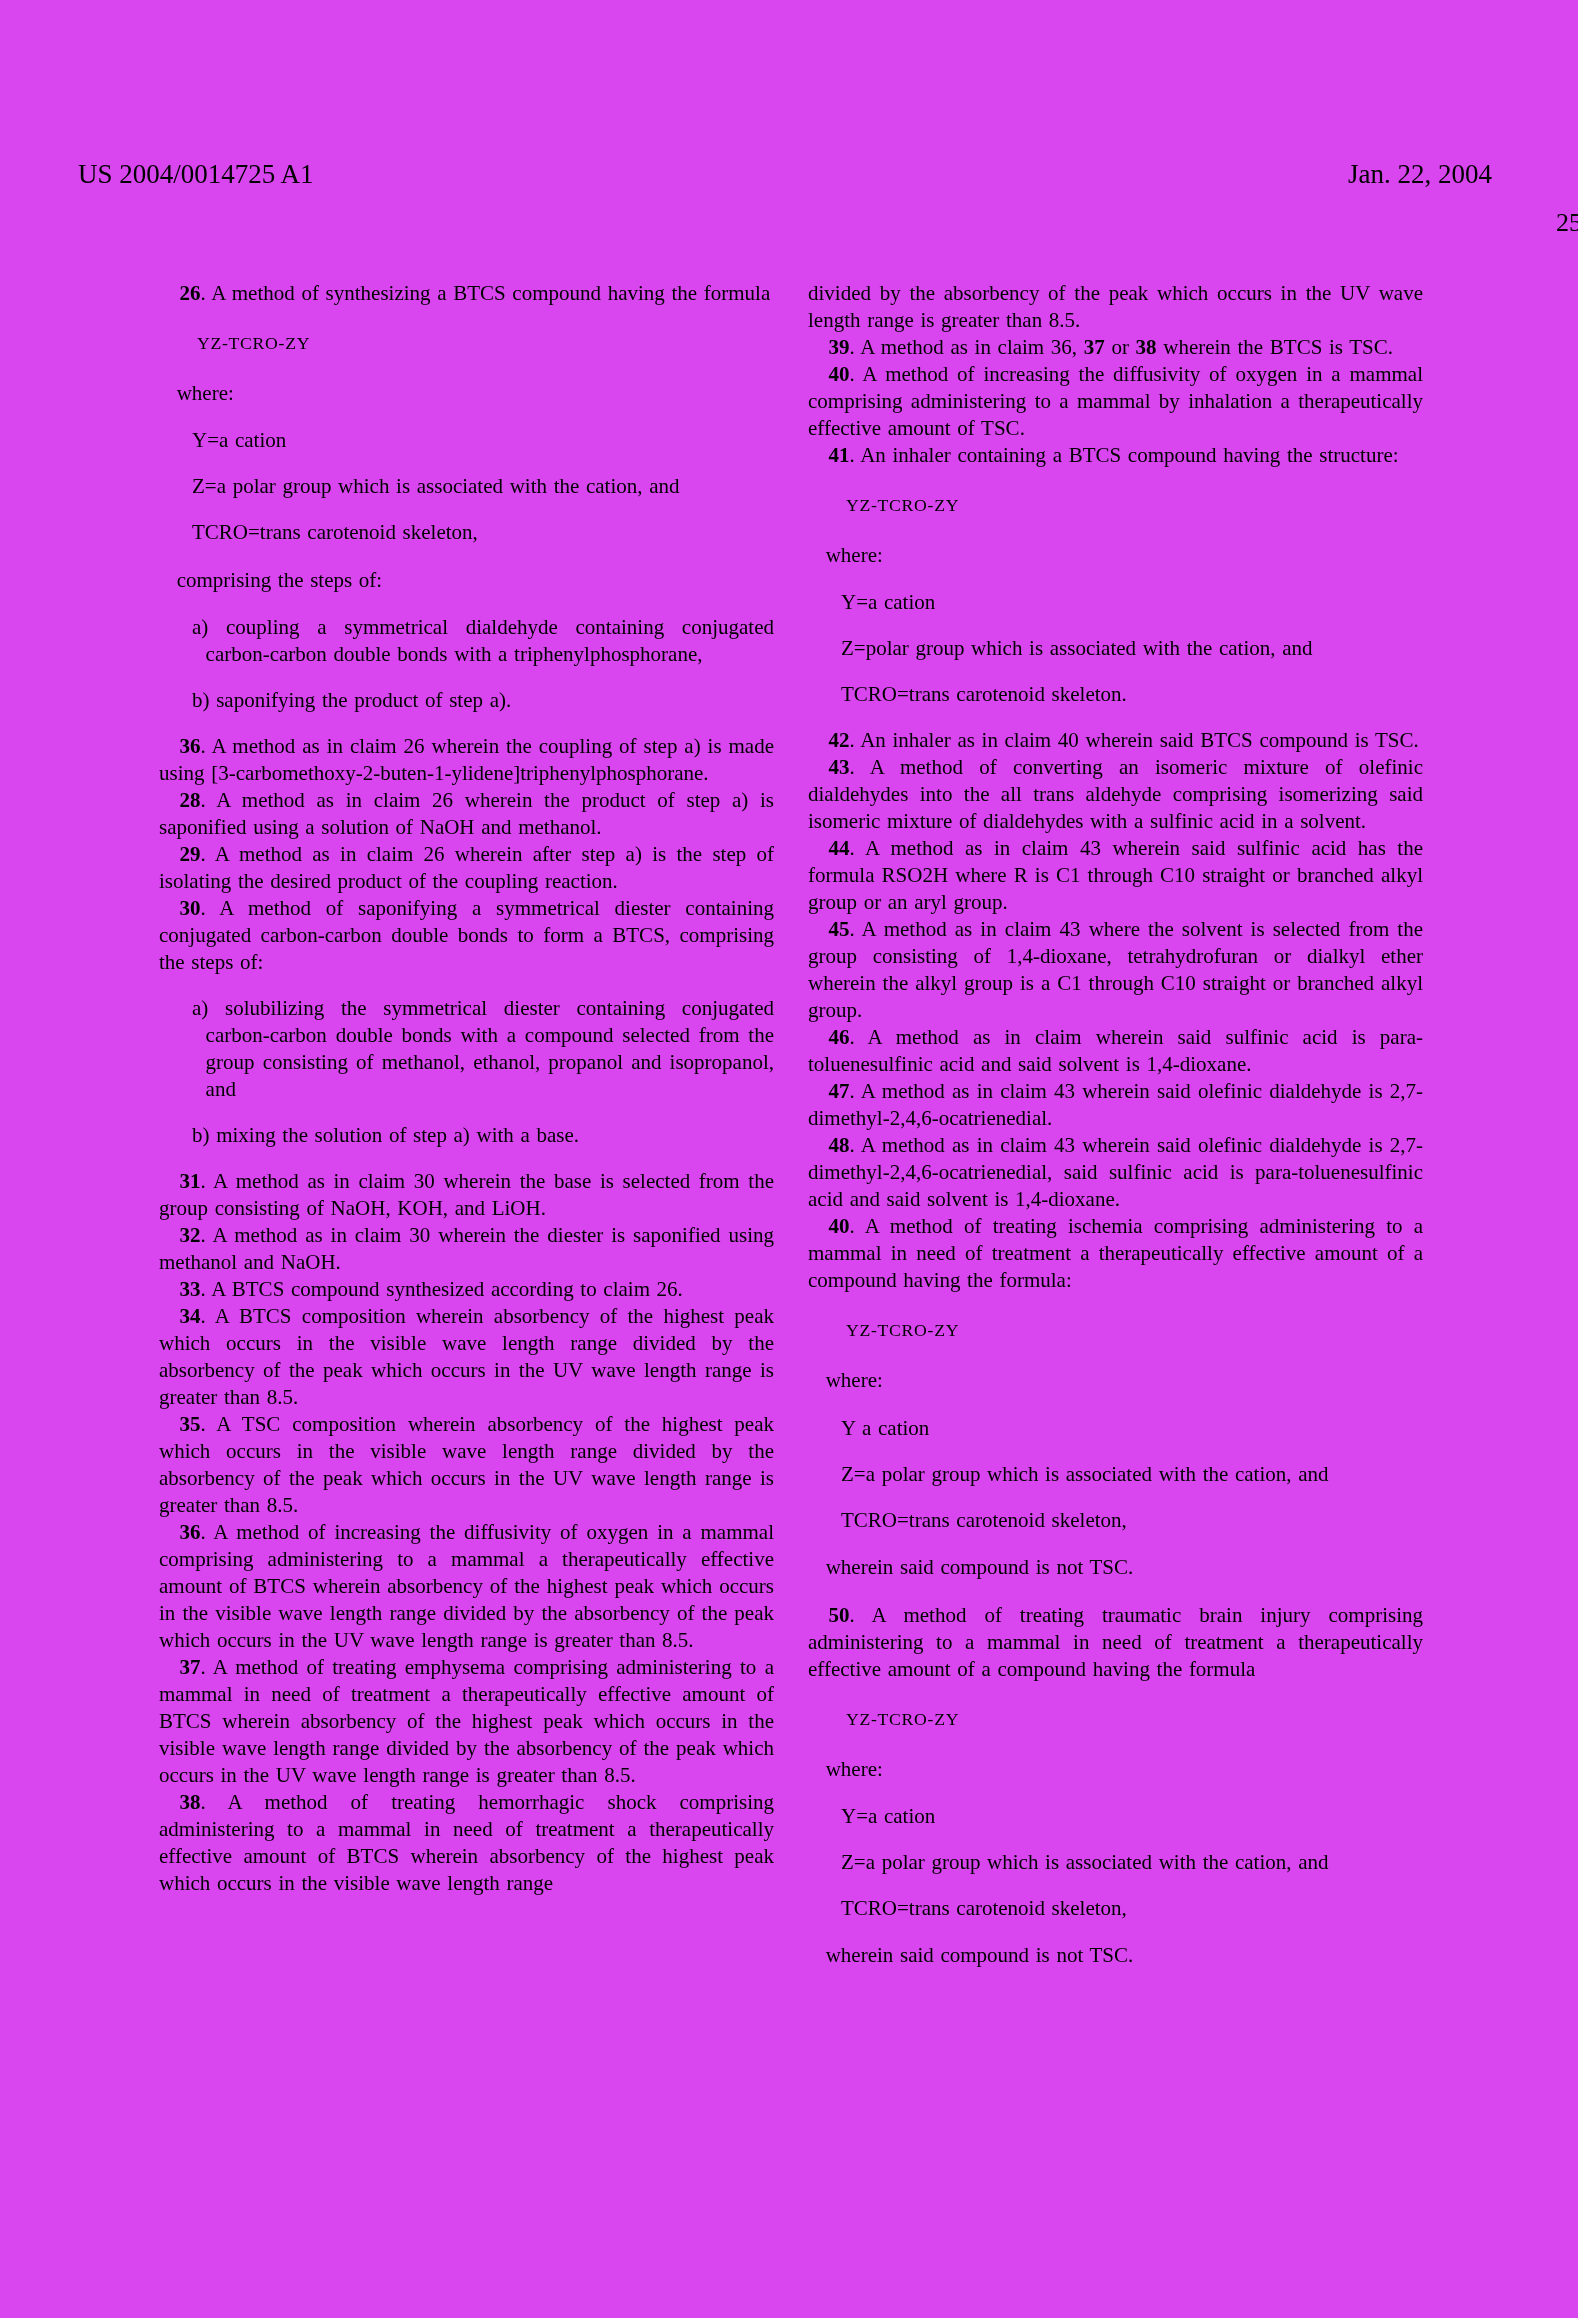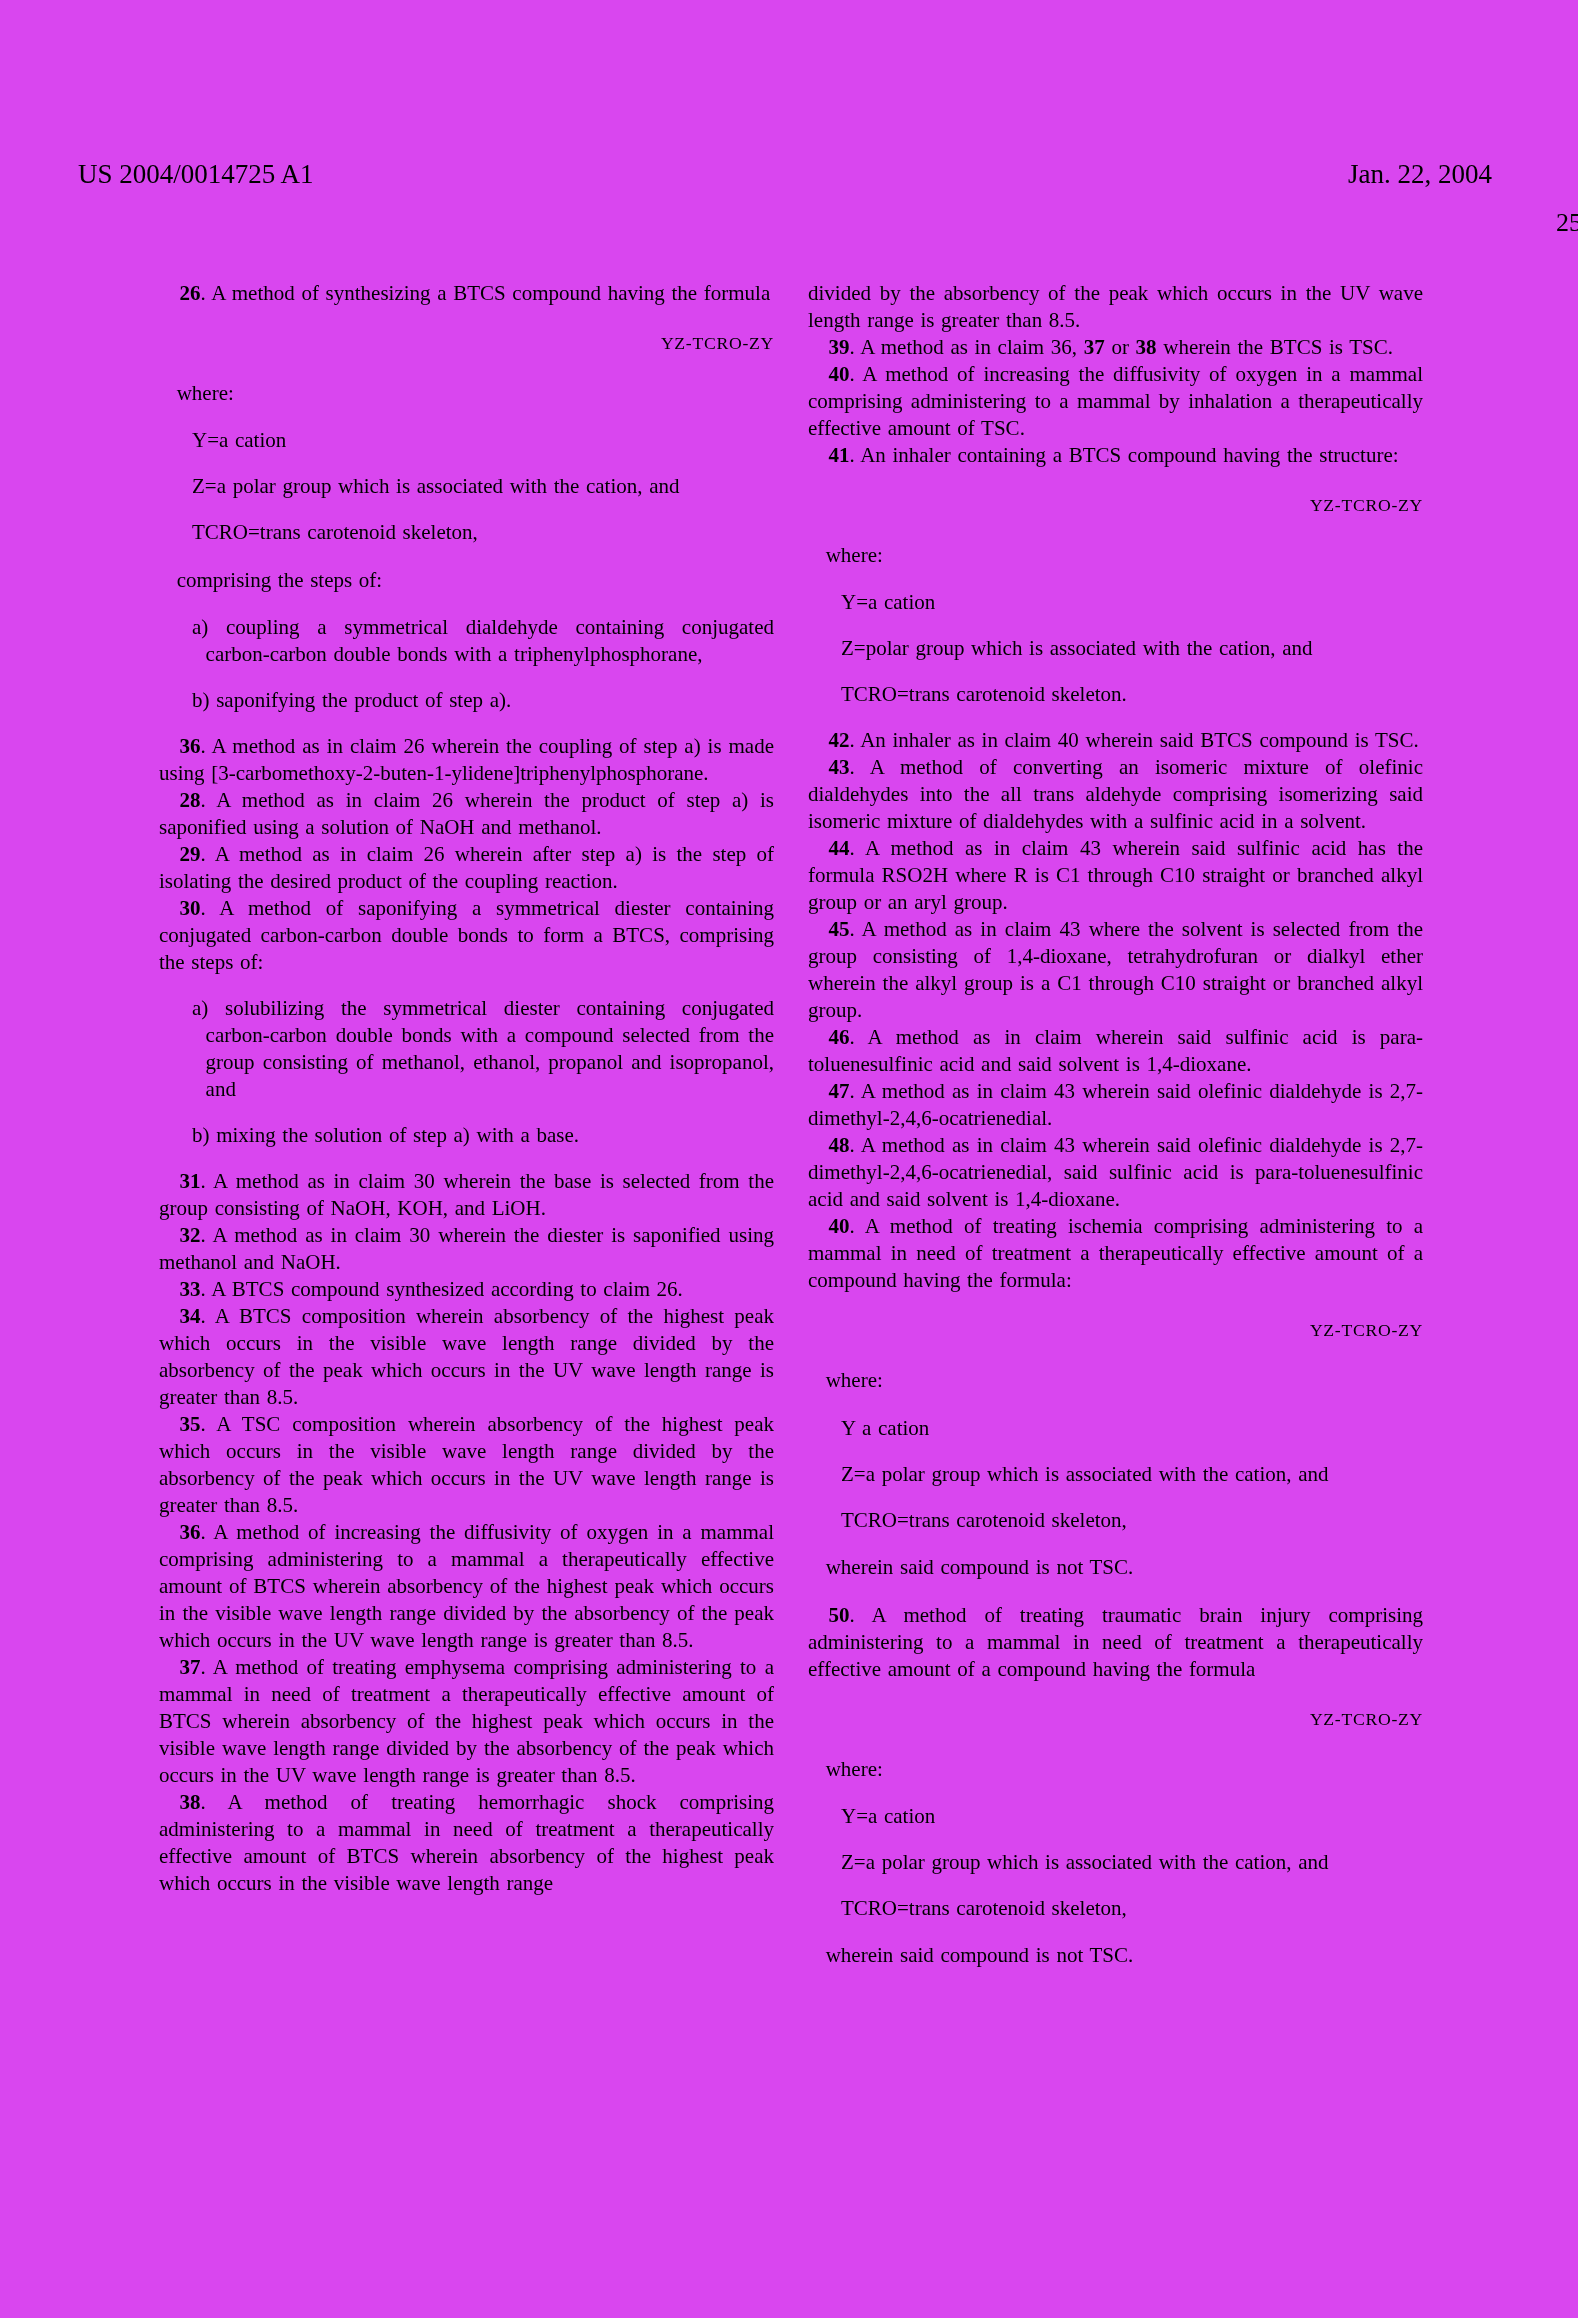--- a/index.html
+++ b/index.html
@@ -44,21 +44,21 @@
   .column-right { left: 808px; }
   .blk { margin: 0; }
   .claim { text-indent: 20.4px; }
   .claim b.cnum { font-weight: bold; }
   .plain { text-indent: 0; }
   .formula {
     margin: 23px 0;
     padding-left: 38px;
     font-size: 17.7px;
     letter-spacing: 0.7px;
-    text-align: right;
+    text-align: left;
   }
   .where {
     margin: 20.4px 0;
     padding-left: 17.7px;
   }
   .def, .sub {
     margin: 19px 0;
     margin-left: 33px;
     padding-left: 13.6px;
     text-indent: -13.6px;

